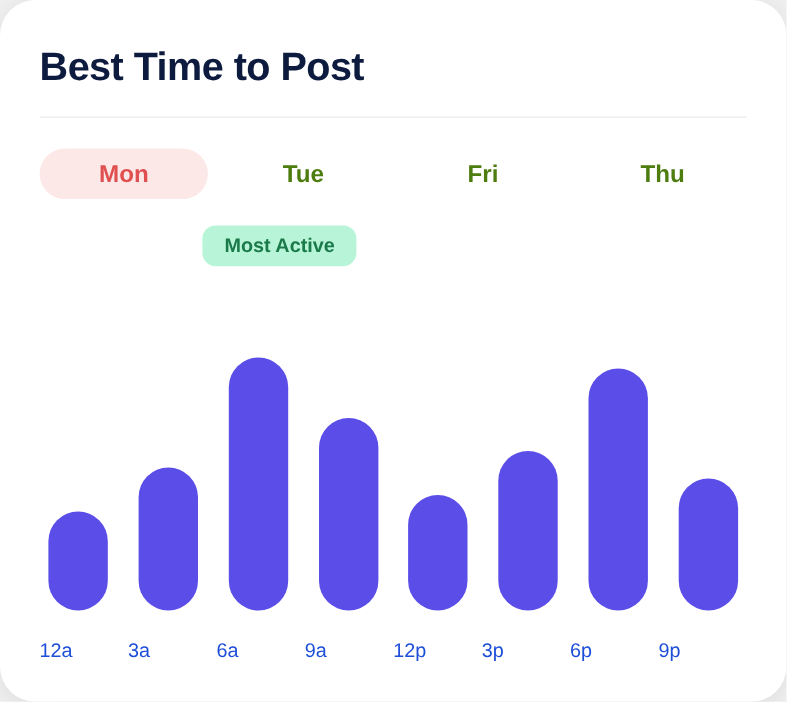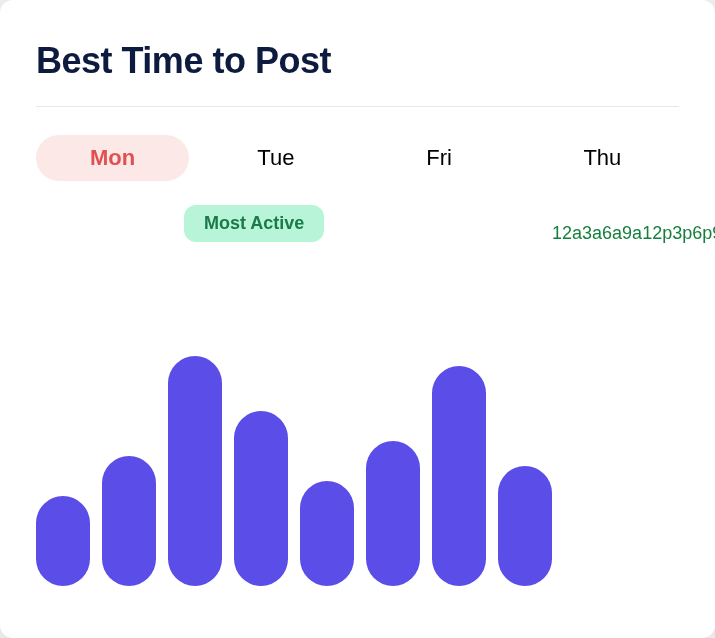--- a/index.html
+++ b/index.html
@@ -8,21 +8,21 @@
       background: #f0f0f0;
       display: flex;
       justify-content: center;
       align-items: center;
       min-height: 100vh;
       font-family: -apple-system, BlinkMacSystemFont, 'Segoe UI', sans-serif;
     }
 
     .card {
       background: #ffffff;
-      border-radius: 13px;
+      border-radius: 32px;
       width: 715px;
       min-height: 638px;
       padding: 40px 36px 36px 36px;
       box-shadow: 0 4px 24px rgba(0,0,0,0.08);
       display: flex;
       flex-direction: column;
     }
 
     .title {
       font-size: 36px;
@@ -42,38 +42,38 @@
       display: flex;
       align-items: center;
       gap: 10px;
       margin-bottom: 32px;
     }
 
     .day-tab {
       flex: 1;
       text-align: center;
       font-size: 22px;
-      font-weight: 400;
-      color: #000000;
+      font-weight: 700;
+      color: #4d7c0f;
       padding: 10px 0;
       border-radius: 50px;
       cursor: pointer;
     }
 
     .day-tab.active {
       background: #fde8e8;
       color: #e05050;
       font-weight: 700;
     }
 
     .chart-area {
       flex: 1;
       position: relative;
       display: flex;
-      flex-direction: row;
+      flex-direction: column;
     }
 
     .most-active-label {
       position: absolute;
       top: -8px;
       left: 148px;
       background: #b8f5d8;
       color: #1a7a4a;
       font-size: 18px;
       font-weight: 700;
@@ -107,23 +107,23 @@
     }
 
     .x-labels {
       display: flex;
       justify-content: space-between;
       padding: 10px 0 0 0;
     }
 
     .x-label {
       flex: 1;
-      text-align: right;
+      text-align: left;
       font-size: 18px;
-      color: #15803d;
+      color: #1d4ed8;
       font-weight: 500;
     }
   </style>
 </head>
 <body>
 
 <div class="card">
   <div class="title">Best Time to Post</div>
   <div class="divider"></div>
 

